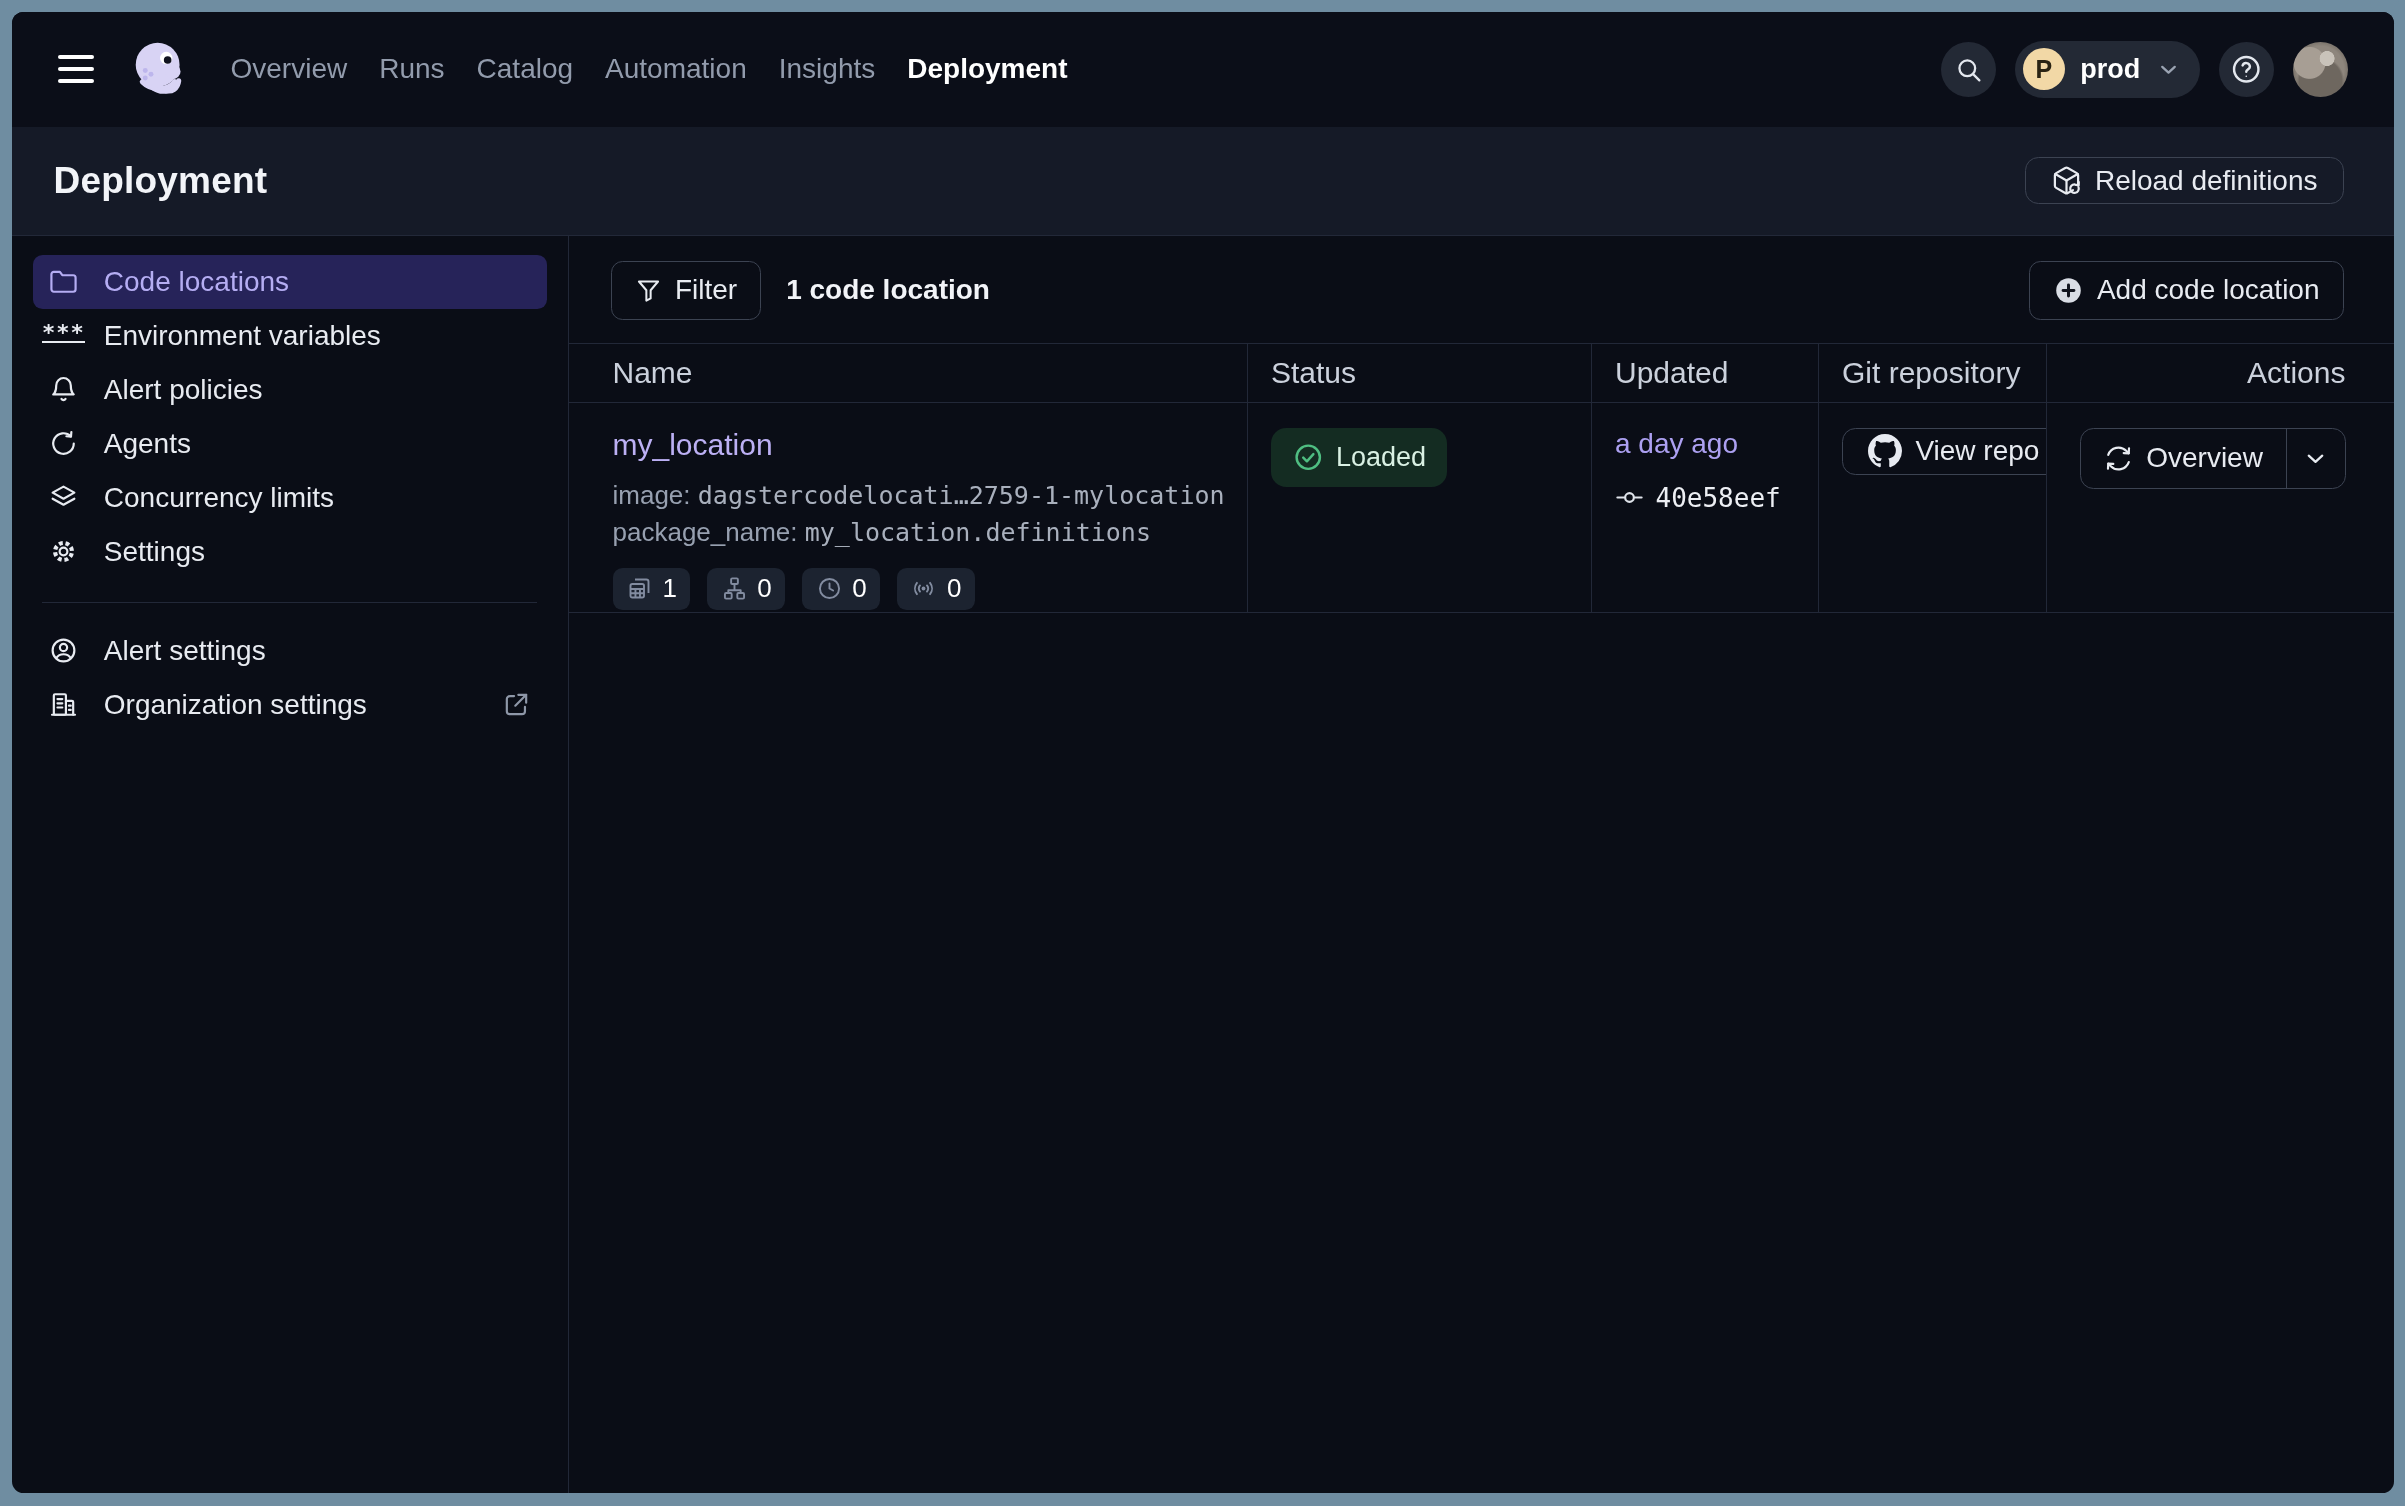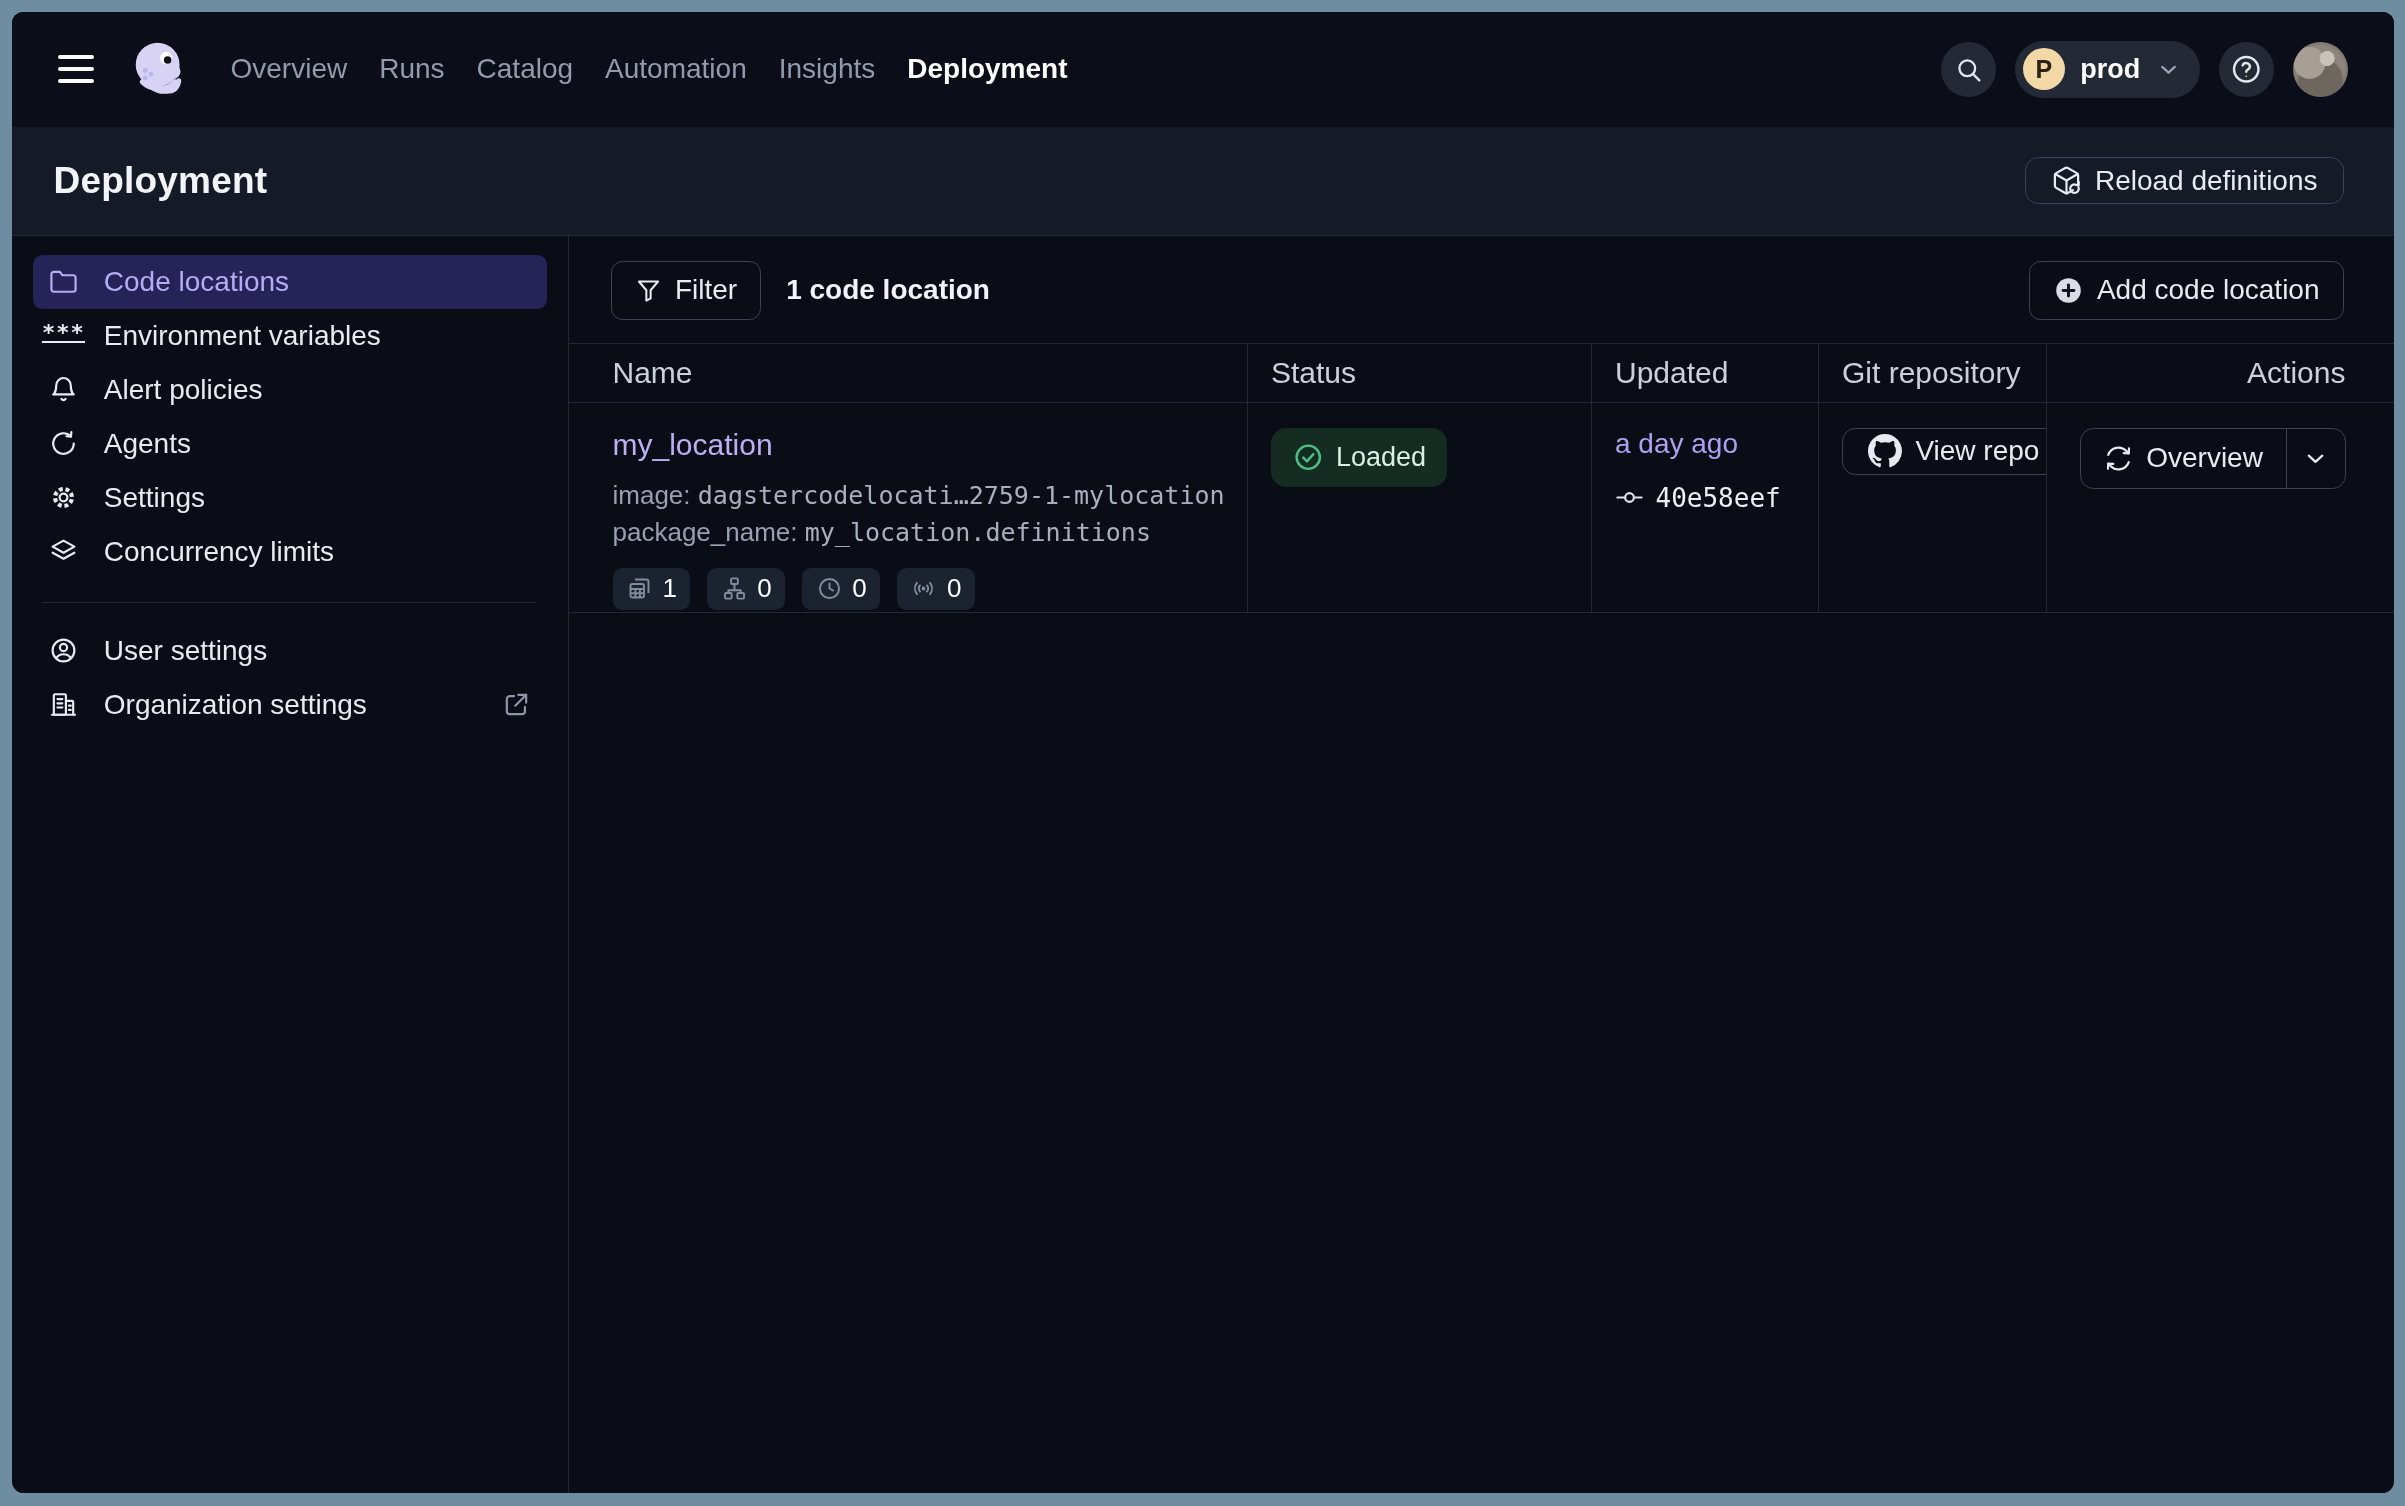--- a/index.html
+++ b/index.html
@@ -230,48 +230,48 @@
         <span class="sicon">
           <svg viewBox="0 0 24 24" width="29" height="29" fill="none" stroke="currentColor" stroke-width="1.8" stroke-linecap="round" stroke-linejoin="round">
             <path d="M20.5 12a8.5 8.5 0 1 1-2.5-6"></path>
             <polyline points="18.5 2.5 18.2 6.3 14.4 6"></polyline>
           </svg>
         </span>
         <span>Agents</span>
       </div>
       <div class="side-item">
         <span class="sicon">
+          <svg viewBox="0 0 24 24" width="29" height="29" fill="none" stroke="currentColor" stroke-width="1.8" stroke-linecap="round" stroke-linejoin="round">
+            <polygon points="12 3 3 8 12 13 21 8"></polygon>
+            <polyline points="3 13 12 18 21 13"></polyline>
+          </svg>
+        </span>
+        <span>Concurrency limits</span>
+      </div>
+      <div class="side-item">
+        <span class="sicon">
           <svg viewBox="0 0 24 24" width="29" height="29" fill="none" stroke="currentColor">
             <circle cx="12" cy="12" r="3.2" stroke-width="1.8"></circle>
             <circle cx="12" cy="12" r="7" stroke-width="3.4" stroke-dasharray="3.2 2.3" transform="rotate(12 12 12)"></circle>
           </svg>
         </span>
         <span>Settings</span>
-      </div>
-      <div class="side-item">
-        <span class="sicon">
-          <svg viewBox="0 0 24 24" width="29" height="29" fill="none" stroke="currentColor" stroke-width="1.8" stroke-linecap="round" stroke-linejoin="round">
-            <polygon points="12 3 3 8 12 13 21 8"></polygon>
-            <polyline points="3 13 12 18 21 13"></polyline>
-          </svg>
-        </span>
-        <span>Concurrency limits</span>
       </div>
 
       <hr class="side-divider">
 
       <div class="side-item">
         <span class="sicon">
           <svg viewBox="0 0 24 24" width="29" height="29" fill="none" stroke="currentColor" stroke-width="1.8" stroke-linecap="round">
             <circle cx="12" cy="12" r="9"></circle>
             <circle cx="12" cy="9.5" r="3"></circle>
             <path d="M5.9 18.3a7.4 7.4 0 0 1 12.2 0"></path>
           </svg>
         </span>
-        <span>User settings</span>
+        <span>Alert settings</span>
       </div>
       <div class="side-item">
         <span class="sicon">
           <svg viewBox="0 0 24 24" width="29" height="29" fill="none" stroke="currentColor" stroke-width="1.8" stroke-linecap="round" stroke-linejoin="round">
             <rect x="4" y="3.5" width="10" height="17" rx="1"></rect>
             <path d="M14 9h5a1 1 0 0 1 1 1v10.5"></path>
             <line x1="2.5" y1="20.5" x2="21.5" y2="20.5"></line>
             <path d="M7 7.5h4M7 11h4M7 14.5h4M16.5 13h1.5M16.5 16.5h1.5"></path>
           </svg>
         </span>

